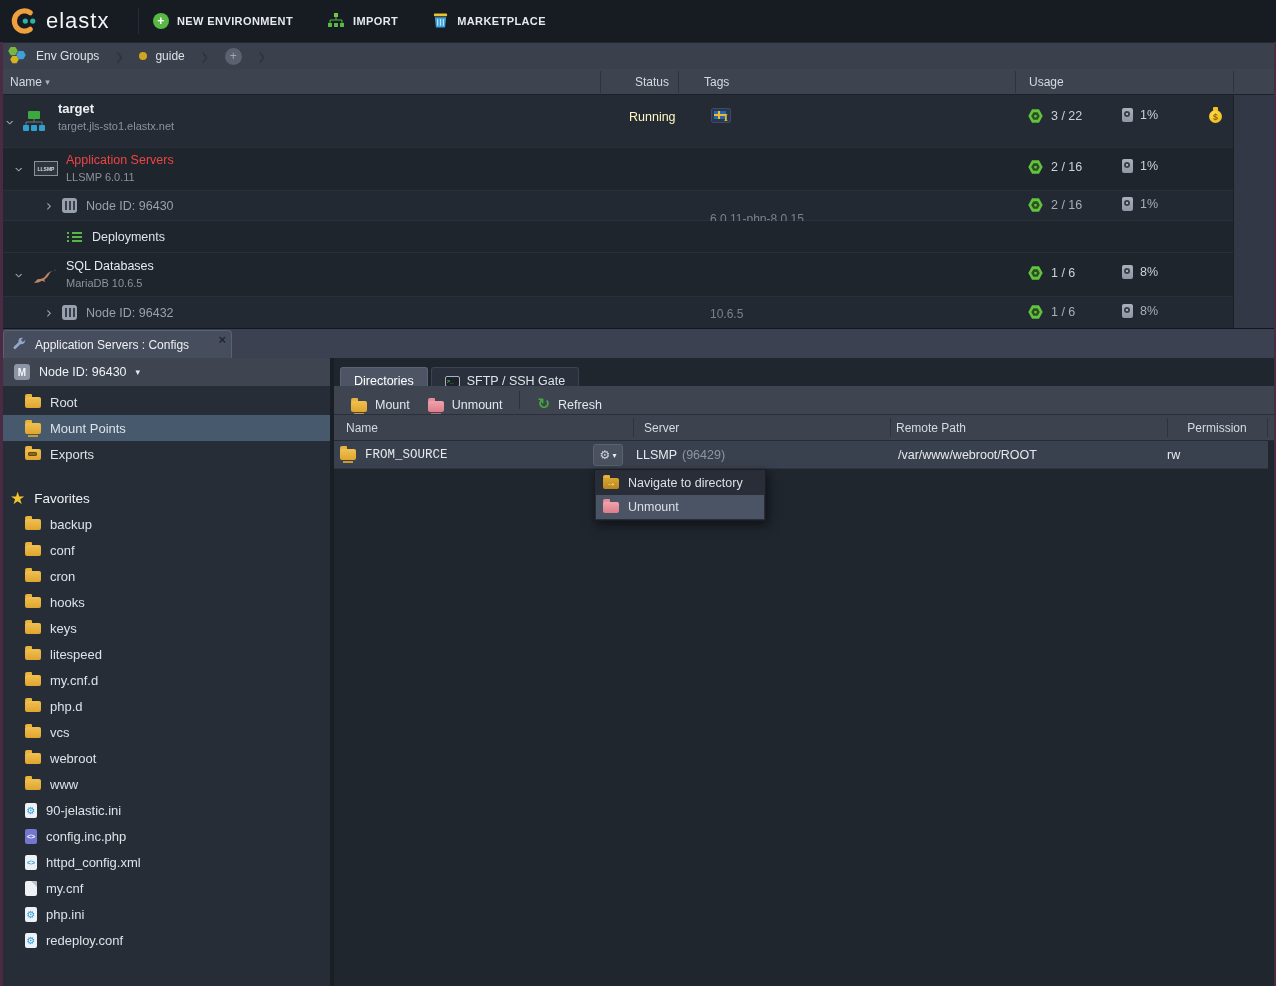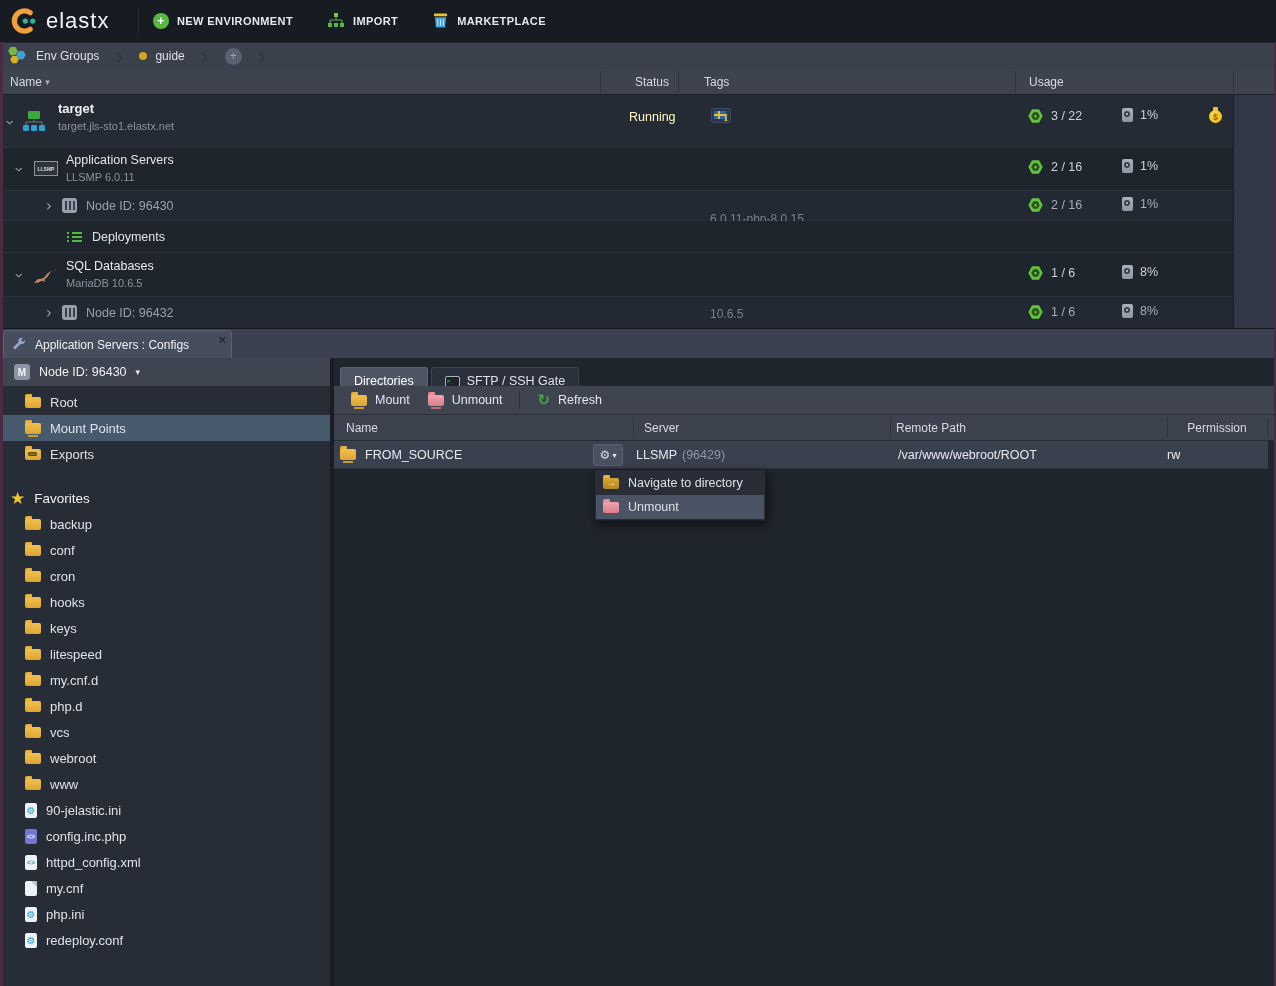--- a/index.html
+++ b/index.html
@@ -98,21 +98,21 @@
   .fav-head{height:26px;margin-top:18px;display:flex;align-items:center;gap:9px;padding-left:10px;color:#eef1f4;font-size:13.5px;}
 
   .content{position:absolute;left:334px;top:0;width:940px;height:629px;background:#20262e;}
   .ctabs{position:absolute;left:0;top:0;width:940px;height:36px;display:flex;align-items:flex-end;padding-left:6px;box-sizing:border-box;gap:3px;}
   .ctab{height:27px;display:inline-flex;align-items:center;gap:7px;padding:0 13px;font-size:12.5px;color:#dfe3e9;background:#2b313c;border:1px solid #3d434f;border-bottom:none;border-radius:3px 3px 0 0;box-sizing:border-box;cursor:pointer;}
   .ctab.active{background:#4d5565;border-color:#5c6374;color:#fff;}
   .monitor{width:15px;height:11px;border:1px solid #aab2bd;background:#1d222a;border-radius:2px;position:relative;box-sizing:border-box;display:flex;align-items:center;justify-content:flex-start;}
   .monitor::before{content:">_";color:#51c04a;font-size:6px;font-weight:bold;margin-left:1px;}
   .monitor::after{content:"";position:absolute;left:3px;bottom:-3px;width:7px;height:2px;background:#aab2bd;}
   .toolbar{position:absolute;left:0;top:28px;width:940px;height:28px;background:#3e4551;display:flex;align-items:center;padding-left:8px;box-sizing:border-box;}
-  .tbtn{display:flex;align-items:center;gap:8px;height:24px;padding:0 9px;border-radius:3px;color:#e3e6eb;font-size:12.5px;cursor:pointer;}
+  .tbtn{display:flex;align-items:flex-end;gap:8px;height:24px;padding:0 9px;border-radius:3px;color:#e3e6eb;font-size:12.5px;cursor:pointer;}
   .tsep{width:1px;height:18px;background:#2c313b;margin:0 8px;}
   .refresh{color:#45a83c;font-size:15px;font-weight:bold;line-height:1;font-family:"DejaVu Sans",sans-serif;}
   .dthead{position:absolute;left:0;top:56px;width:940px;height:27px;background:#3c424e;border-top:1px solid #2a2f39;border-bottom:1px solid #262b34;box-sizing:border-box;}
   .dthead .hc{position:absolute;top:0;height:25px;display:flex;align-items:center;color:#d7dae0;font-size:12px;}
   .dthead .hsep{top:3px;height:19px;}
   .drow{position:absolute;left:0;top:83px;width:934px;height:28px;background:#3a414e;border-bottom:1px solid #2f3540;box-sizing:border-box;}
   .drow .cell{position:absolute;top:0;height:27px;display:flex;align-items:center;gap:9px;color:#e6e9ed;font-size:12.5px;}
   .dim{color:#8d95a1;}
   .gearbtn{position:absolute;left:259px;top:3px;width:30px;height:22px;background:#4a5260;border:1px solid #5a6272;border-radius:3px;display:flex;align-items:center;justify-content:center;gap:2px;box-sizing:border-box;cursor:pointer;}
   .gear{color:#cfd5dd;font-size:12px;line-height:1;font-family:"DejaVu Sans",sans-serif;}
@@ -224,21 +224,21 @@
     <div class="usage" style="left:1122px;top:13px;gap:7px;">
       <span class="disk"></span>
       <span class="ucount">1%</span>
     </div>
     <span class="bag" style="position:absolute;left:1208px;top:12px;"></span>
   </div>
 
   <div class="erow" style="top:148px;height:43px;background:#1f252d;">
     <span class="chev" style="left:15px;top:14px;">›</span>
     <span class="llsmp" style="position:absolute;left:34px;top:13px;">LLSMP</span>
-    <span class="etitle" style="left:66px;top:5px;font-weight:normal;font-size:12.5px;color:#e5e5e5;">Application Servers</span>
+    <span class="etitle" style="left:66px;top:5px;font-weight:normal;font-size:12.5px;color:#ef4444;">Application Servers</span>
     <span class="esub" style="left:66px;top:23px;">LLSMP 6.0.11</span>
     <div class="usage" style="left:1028px;top:12px;gap:8px;">
       <span class="hexo">
           <i>
             <b></b>
           </i>
         </span>
       <span class="ucount">2 / 16</span>
     </div>
     <div class="usage" style="left:1122px;top:11px;gap:7px;">
@@ -496,21 +496,21 @@
           <div class="hc" style="left:833px;width:100px;justify-content:center;">
               <span>Permission</span>
             </div>
           <span class="hsep" style="left:299px;"></span>
             <span class="hsep" style="left:556px;"></span>
           <span class="hsep" style="left:833px;"></span>
             <span class="hsep" style="left:933px;"></span>
         </div>
 
         <div class="drow">
-          <div class="cell" style="left:6px;">
+          <div class="cell" style="left:6px;font-family:Liberation Mono, monospace;">
             <span class="icon-folder mount"></span>
             <span>FROM_SOURCE</span>
           </div>
           <div class="gearbtn">
             <span class="gear">⚙</span>
             <span class="caret">▾</span>
           </div>
           <div class="cell" style="left:302px;gap:5px;">
             <span>LLSMP</span>
             <span class="dim">(96429)</span>

